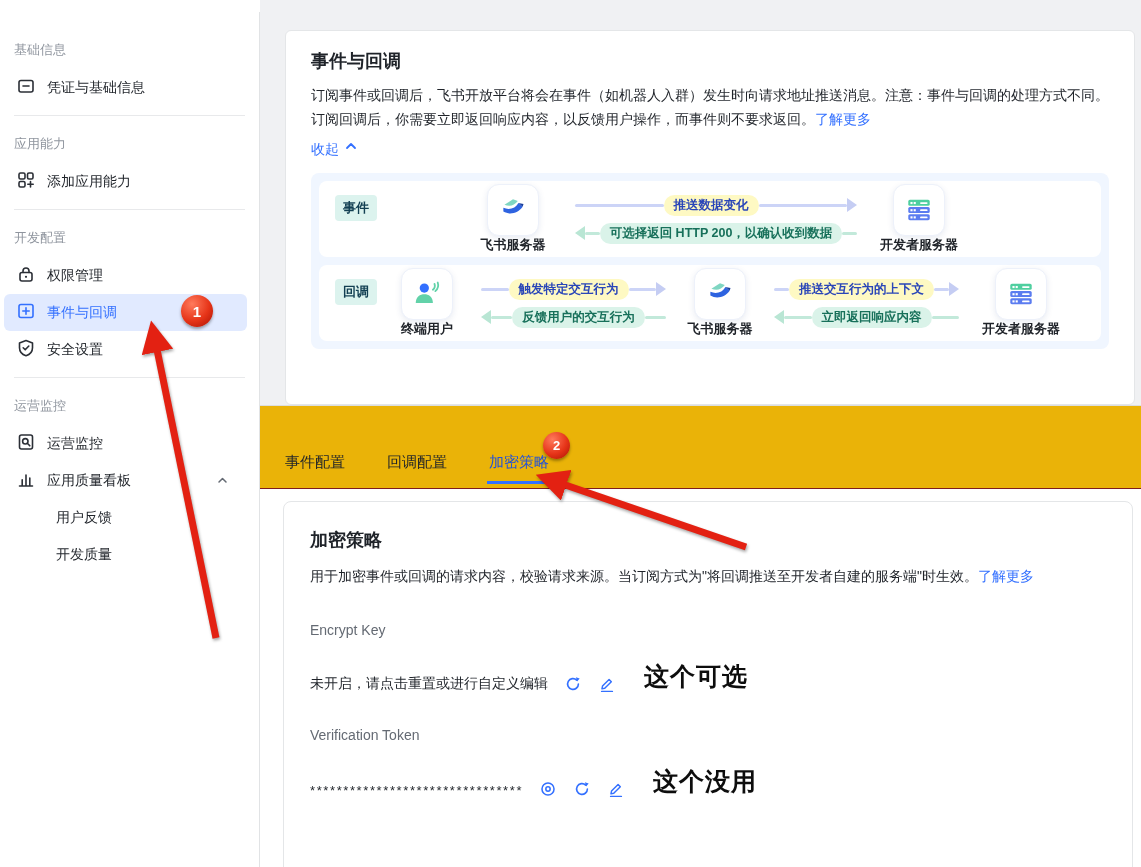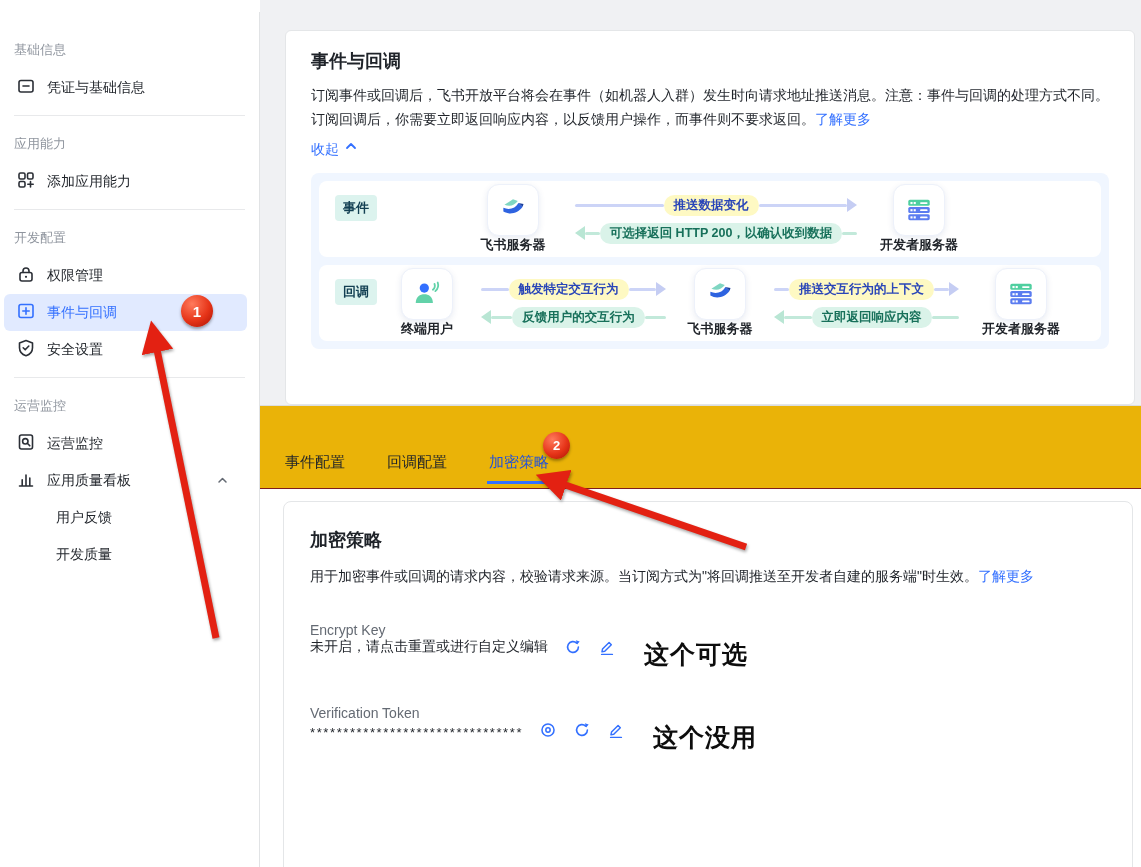--- a/index.html
+++ b/index.html
@@ -66,21 +66,21 @@
   .tabs { position:absolute; left:23px; bottom:4px; display:flex; gap:38px; }
   .tab { font-size:15px; padding:0 2px 9px; cursor:pointer; color:#1f2329; font-weight:500;
     border-bottom:3px solid transparent; }
   .tab.active { color:#2453d6; border-bottom-color:#3370ff; }
 
   
   .lower { position:absolute; left:0; top:489px; width:881px; height:378px; background:#fff; }
   .card2 { position:absolute; left:23px; top:12px; width:850px; height:420px;
     background:#fff; border:1px solid #e4e6e8; border-radius:8px; padding:24px 26px; }
   .fieldlabel { margin-top:34px; font-size:14px; color:#646a73; }
-  .fieldrow { margin-top:0; display:flex; align-items:flex-start; }
+  .fieldrow { margin-top:22px; display:flex; align-items:flex-end; }
   .fieldvalue { font-size:14px; color:#1f2329; }
   .stars { font-size:13px; letter-spacing:1.6px; color:#1f2329; padding-top:4px; }
   .iconbtn { margin-left:16px; cursor:pointer; display:flex; align-items:center; }
   .note { margin-left:28px; font-size:25px; font-weight:900; color:#0d0d0d;
     letter-spacing:1px; white-space:nowrap; }
 
   
   .overlay { position:absolute; left:0; top:0; width:1141px; height:867px;
     pointer-events:none; z-index:50; }
   .redbadge { position:absolute; border-radius:50%; color:#fff; display:flex;

